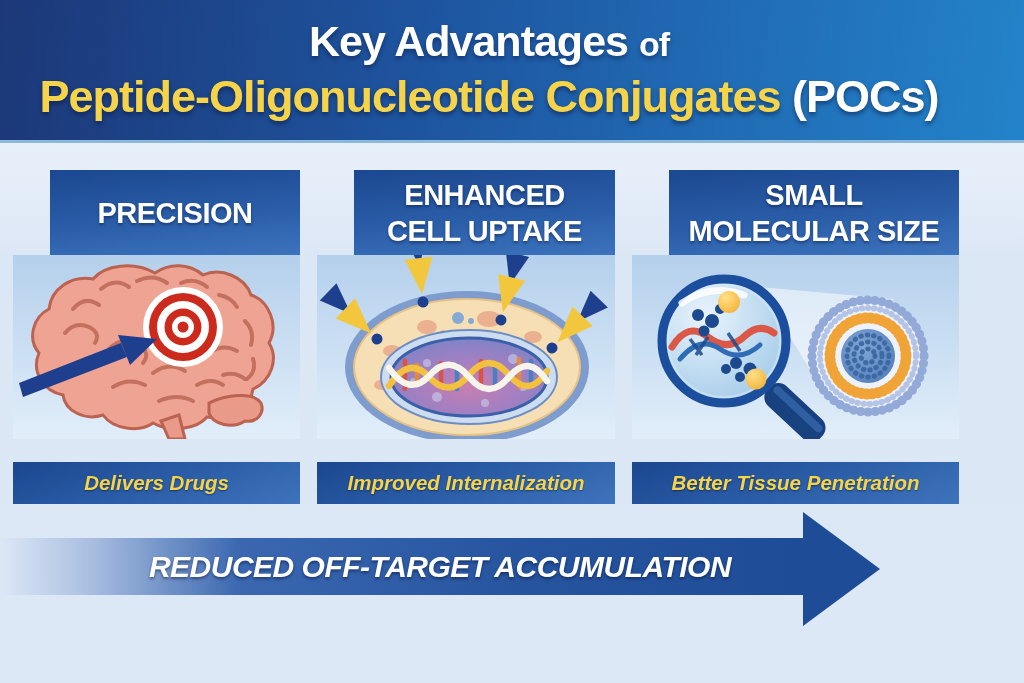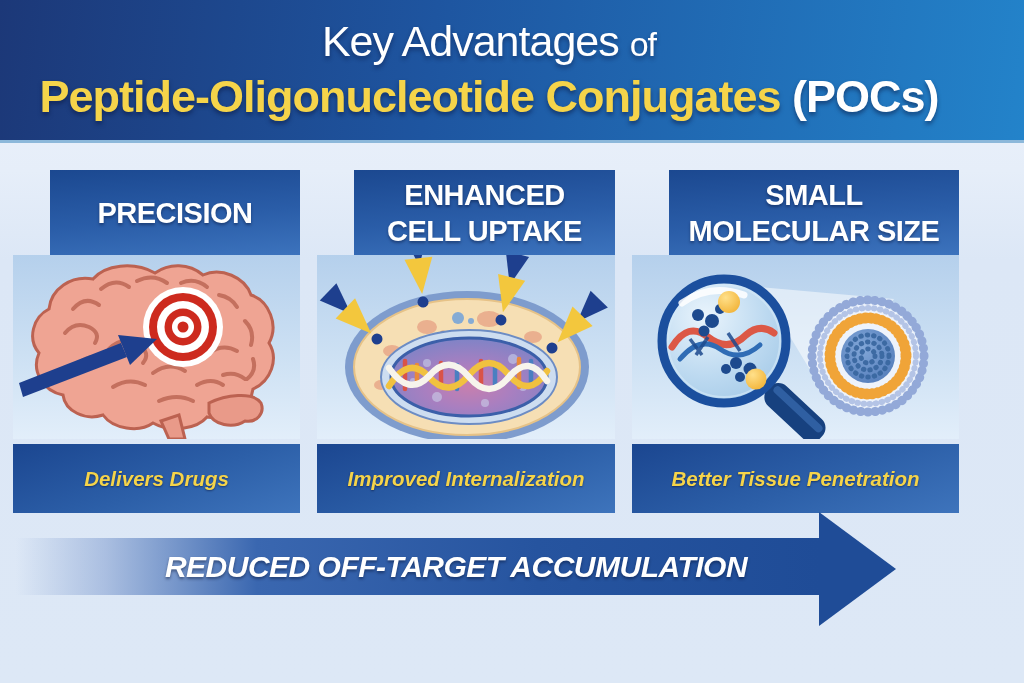--- a/index.html
+++ b/index.html
@@ -8,21 +8,21 @@
     font-family:"Liberation Sans",sans-serif;
     background:linear-gradient(180deg,#eef4fc 0px,#e6eef9 170px,#dce7f6 260px,#dde8f6 100%);
   }
   
   .header{
     position:absolute;left:0;top:0;width:1024px;height:143px;box-sizing:border-box;
     background:linear-gradient(97deg,#1c3878 0%,#1e55a0 42%,#2383ca 100%);
     border-bottom:3px solid #8cb8da;
     text-align:center;color:#fff;padding-right:46px;
   }
-  .t1{margin-top:17px;font-size:43px;font-weight:normal;letter-spacing:-1px;
+  .t1{margin-top:17px;font-size:43px;font-weight:bold;letter-spacing:-1px;
       text-shadow:0 3px 4px rgba(8,20,60,.45);}
   .t1 .suffix{font-size:34px;}
   .t2{margin-top:5px;font-size:45px;font-weight:bold;letter-spacing:-1px;color:#f5d44a;
       text-shadow:0 3px 4px rgba(8,20,60,.5);}
   .t2 .suffix{color:#fff;}
   
   .panel{position:absolute;top:170px;}
   .panel-1{left:13px;width:287px;}
   .panel-2{left:317px;width:298px;}
   .panel-3{left:632px;width:327px;}
@@ -31,30 +31,30 @@
     background:linear-gradient(175deg,#1b4890 0%,#2a5da8 55%,#3c73bd 100%);
     color:#fff;font-size:29px;font-weight:bold;line-height:36px;letter-spacing:-.5px;
     text-align:center;text-shadow:0 2px 3px rgba(0,10,40,.4);margin-left:37px;
   }
   .panel-body{
     height:184px;overflow:hidden;
     background:linear-gradient(180deg,#b5d0ec 0%,#cfe2f4 60%,#e2eefa 100%);
   }
   .panel-body svg{display:block;width:100%;height:100%;}
   .panel-caption{
-    margin-top:5px;height:69px;display:flex;align-items:center;justify-content:center;
+    margin-top:23px;height:42px;display:flex;align-items:center;justify-content:center;
     background:linear-gradient(160deg,#1b4690 0%,#2c5fa8 55%,#3e74bc 100%);
     font-style:italic;font-weight:bold;font-size:20.5px;color:#fff;
     text-shadow:0 1px 2px rgba(0,0,30,.45);white-space:nowrap;
   }
   .panel-caption .hl{color:#f5d44a;}
   .panel-caption .rest{margin-left:6px;}
   .panel-caption .rest:empty{display:none;}
   
-  .flow{position:absolute;left:0;top:514px;width:900px;height:110px;margin-left:16px;}
+  .flow{position:absolute;left:0;top:514px;width:900px;height:110px;}
   .flow-body{
     position:absolute;left:0;top:24px;width:803px;height:57px;
     background:linear-gradient(90deg,rgba(221,232,246,0) 0%,rgba(130,158,208,.55) 11%,
                #3a67b0 30%,#26549f 65%,#1f4c97 100%);
   }
   .flow-head{
     position:absolute;left:803px;top:-2px;width:0;height:0;
     border-top:57px solid transparent;border-bottom:57px solid transparent;
     border-left:77px solid #1f4c97;
   }

